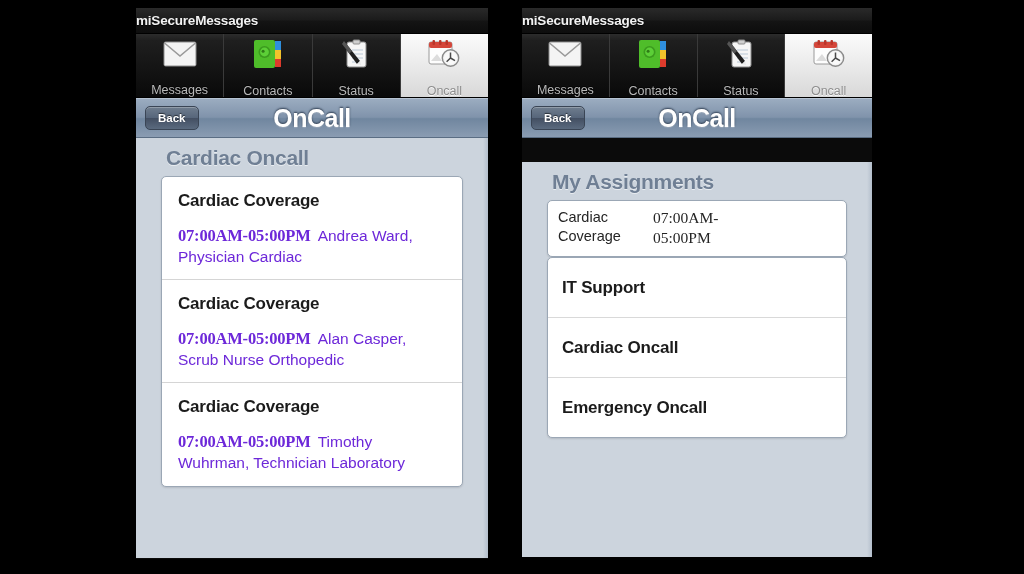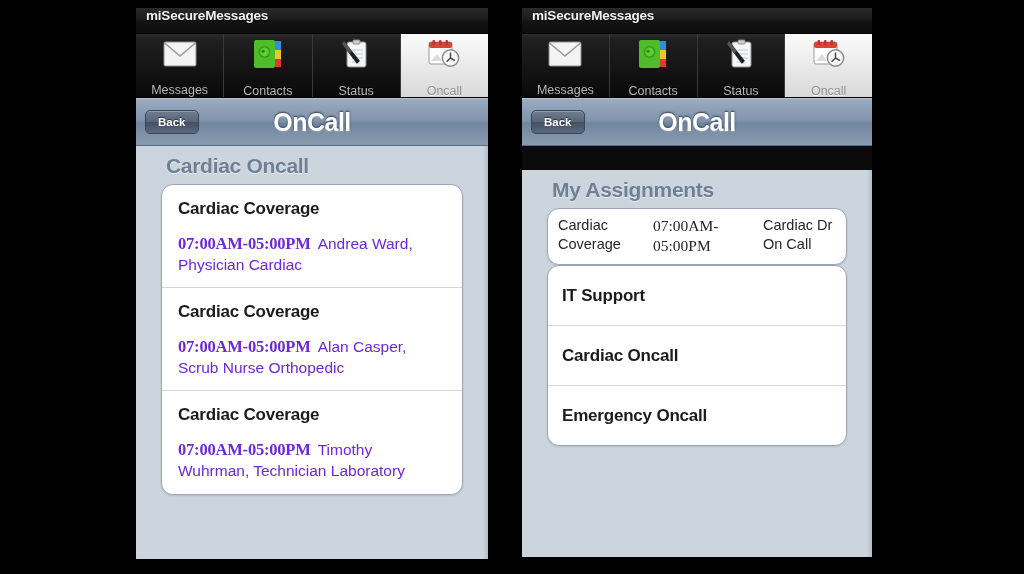--- a/index.html
+++ b/index.html
@@ -18,22 +18,21 @@
     overflow: hidden;
   }
   #phone-left  { left: 136px; top: 8px;  width: 352px; height: 551px; }
   #phone-right { left: 522px; top: 8px;  width: 350px; height: 549px; }
 
   
   .app-titlebar {
     height: 26px;
     background: linear-gradient(to bottom, #2a2a2a 0%, #1b1b1b 48%, #141414 52%, #0d0d0d 100%);
     border-bottom: 1px solid #000;
-    display: flex; 
-    padding-left: 10px;
+    display: flex; align-items: center;
   }
   .app-titlebar .t {
     color: #f2f2f2;
     font-size: 13.5px;
     font-weight: bold;
     letter-spacing: -0.2px;
     text-shadow: 0 1px 1px rgba(0,0,0,.9);
   }
 
   
@@ -62,21 +61,21 @@
     margin-top: 15px;
   }
   .tab.sel {
     background: linear-gradient(to bottom,#fbfbfb 0%,#ececec 45%,#d8d8d8 100%);
   }
   .tab.sel .lbl { color: #8e8e8e; text-shadow: 0 1px 0 rgba(255,255,255,.8); }
 
   
   .navbar {
     position: relative;
-    height: 48px;
+    height: 40px;
     background: linear-gradient(to bottom,#9bacc0 0%,#8093ab 48%,#70869f 52%,#8a9cb2 100%);
     border-top: 1px solid #b6c3d2;
     border-bottom: 1px solid #5a6d83;
     display: flex; align-items: center;
   }
   .backbtn {
     margin-left: 9px;
     height: 24px;
     padding: 0 12px;
     display: flex; align-items: center;
@@ -113,21 +112,21 @@
     font-size: 21px;
     font-weight: bold;
     letter-spacing: -0.3px;
     padding: 8px 5px 6px 5px;
     text-shadow: 0 1px 0 rgba(255,255,255,.55);
   }
 
   .card {
     background: #fff;
     border: 1px solid #9ba7b5;
-    border-radius: 12px;
+    border-radius: 5px;
     overflow: hidden;
     box-shadow: 0 1px 2px rgba(0,0,0,.12);
   }
 
   
   .ocrow { padding: 14px 16px 12px 16px; border-top: 1px solid #d5d5d5; }
   .ocrow:first-child { border-top: none; }
   .ocrow .title {
     font-size: 17px; font-weight: bold; color: #1b1b1b;
     letter-spacing: -0.2px;
@@ -352,21 +351,20 @@
     </div>
 
     <div class="screen right">
 
       <div class="section-hdr">My Assignments</div>
 
       <div class="card assign-card">
         <div class="assign-row">
           <div class="assign-col c1">Cardiac Coverage</div>
           <div class="assign-col c2">07:00AM-05:00PM</div>
-          <div class="assign-col c3">Cardiac Dr On Call</div>
         </div>
       </div>
 
 
       <div class="card">
         <div class="schedrow">IT Support</div>
         <div class="schedrow">Cardiac Oncall</div>
         <div class="schedrow">Emergency Oncall</div>
       </div>
 

